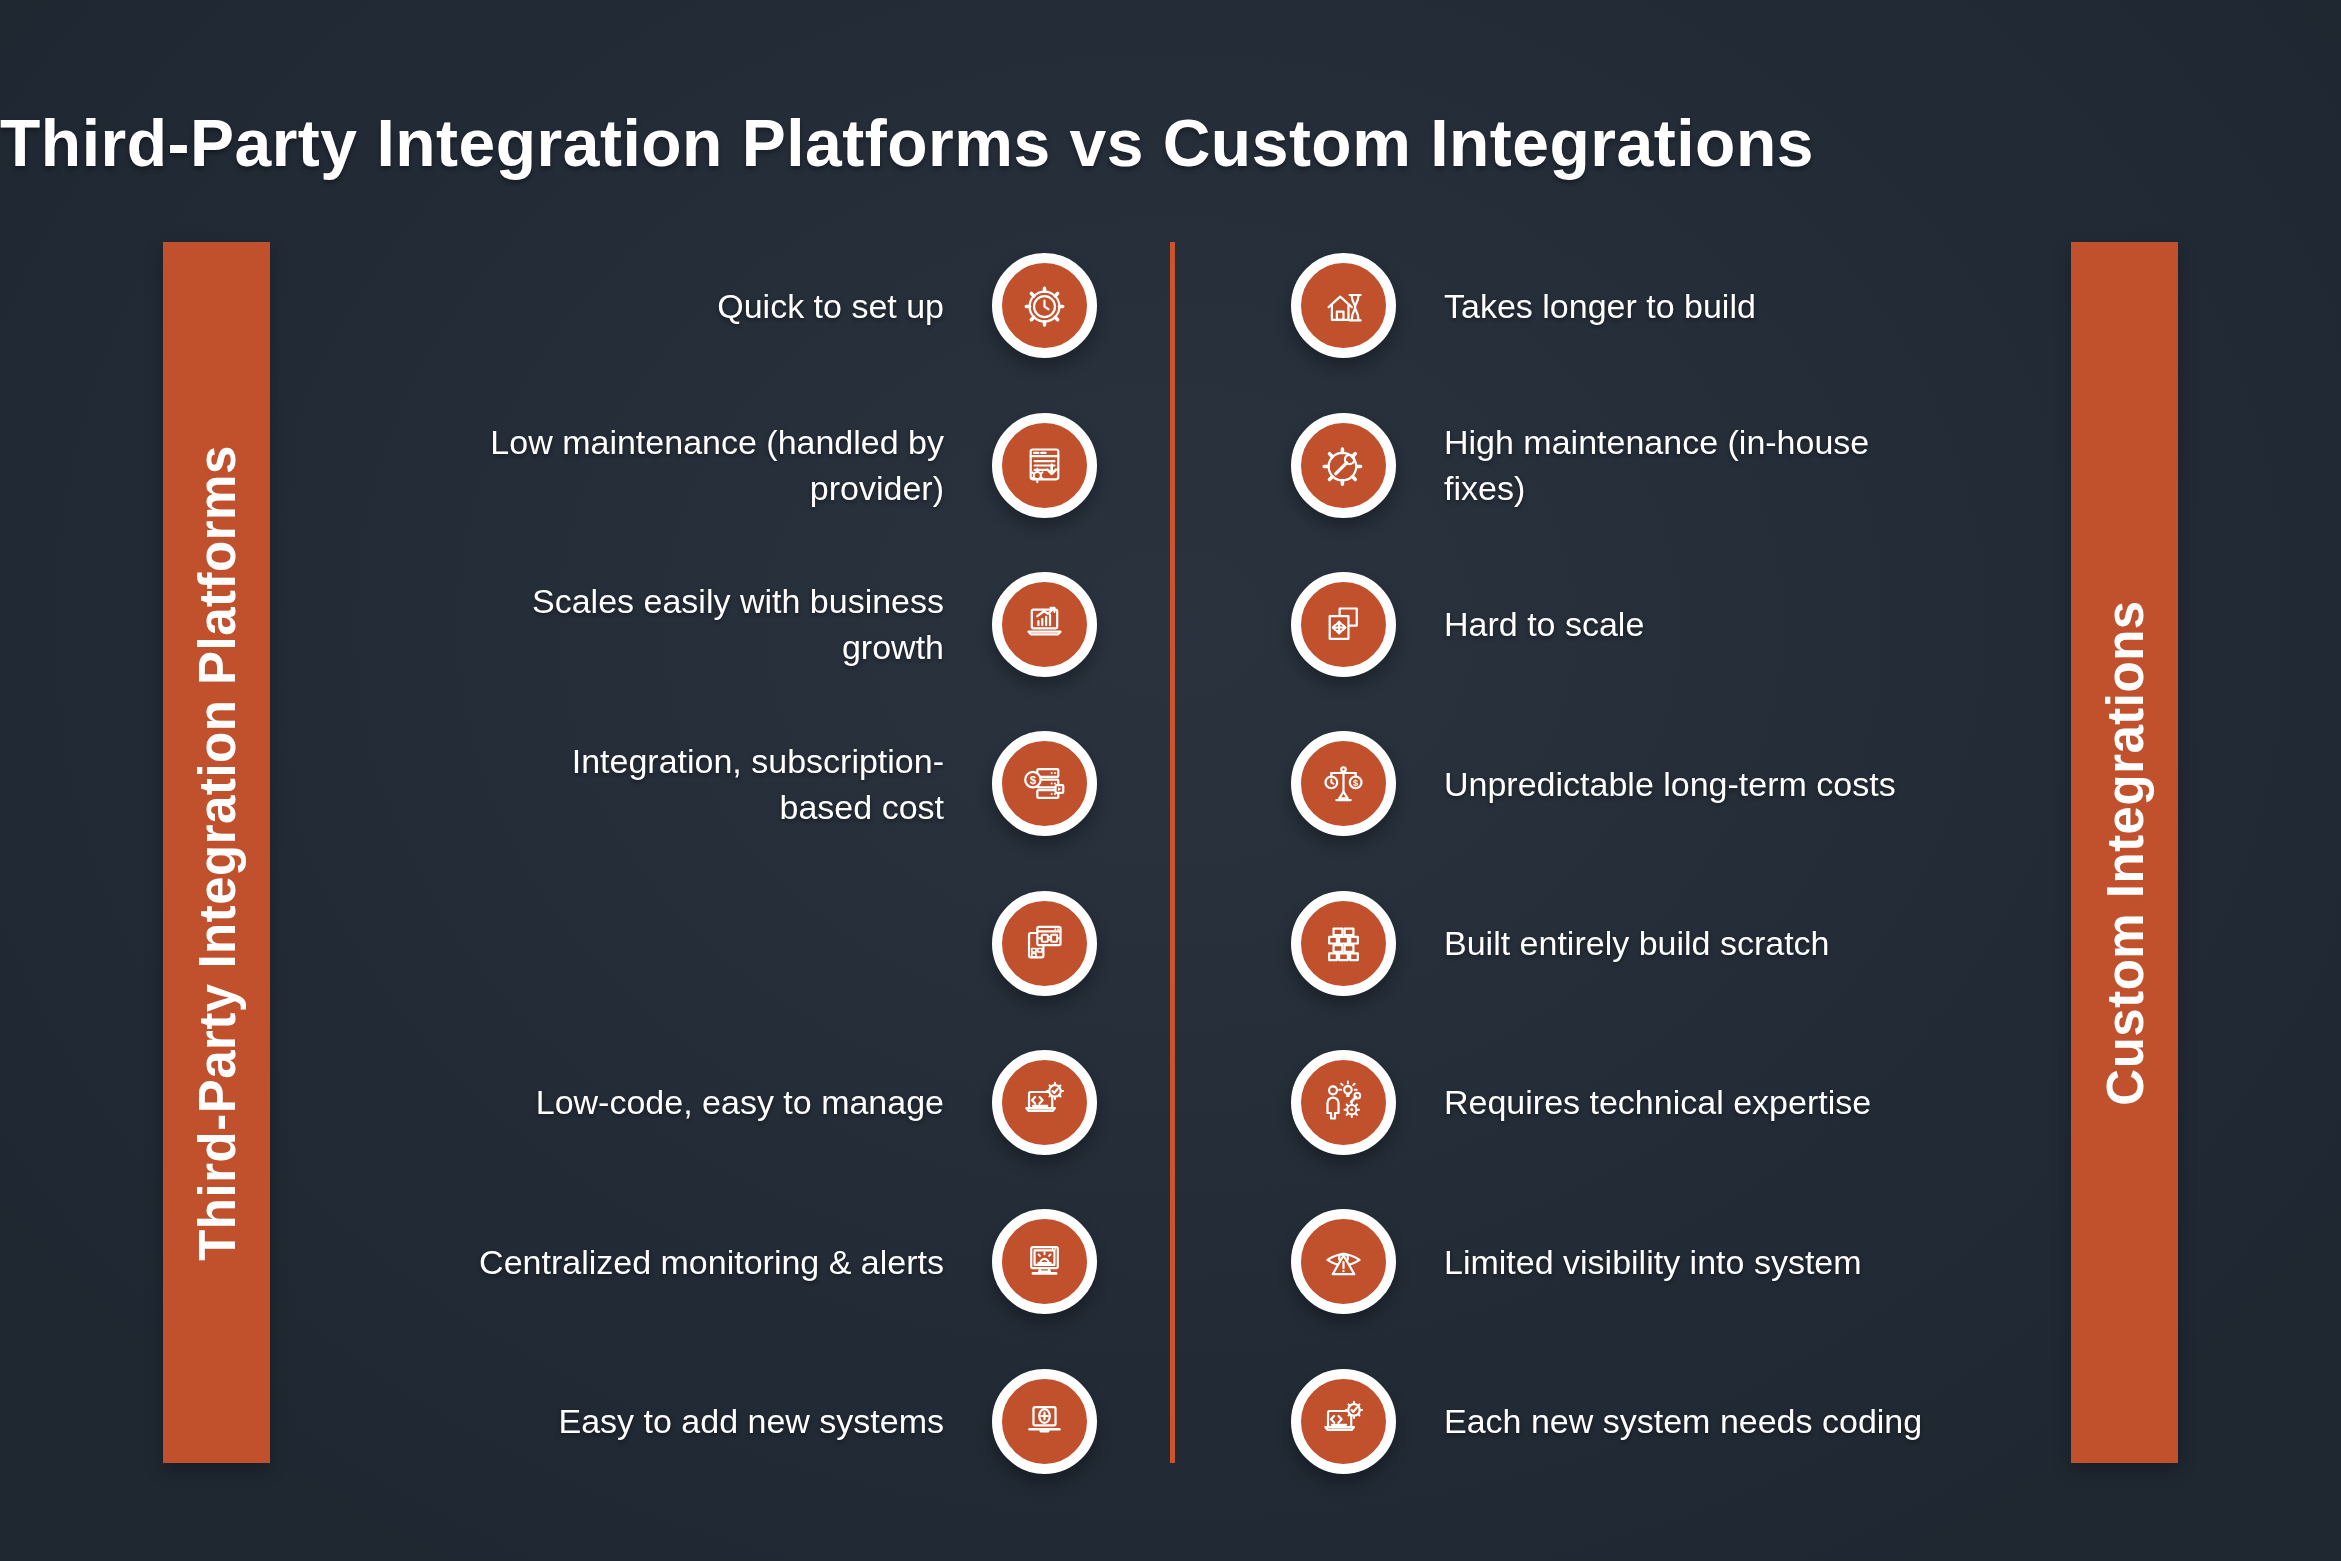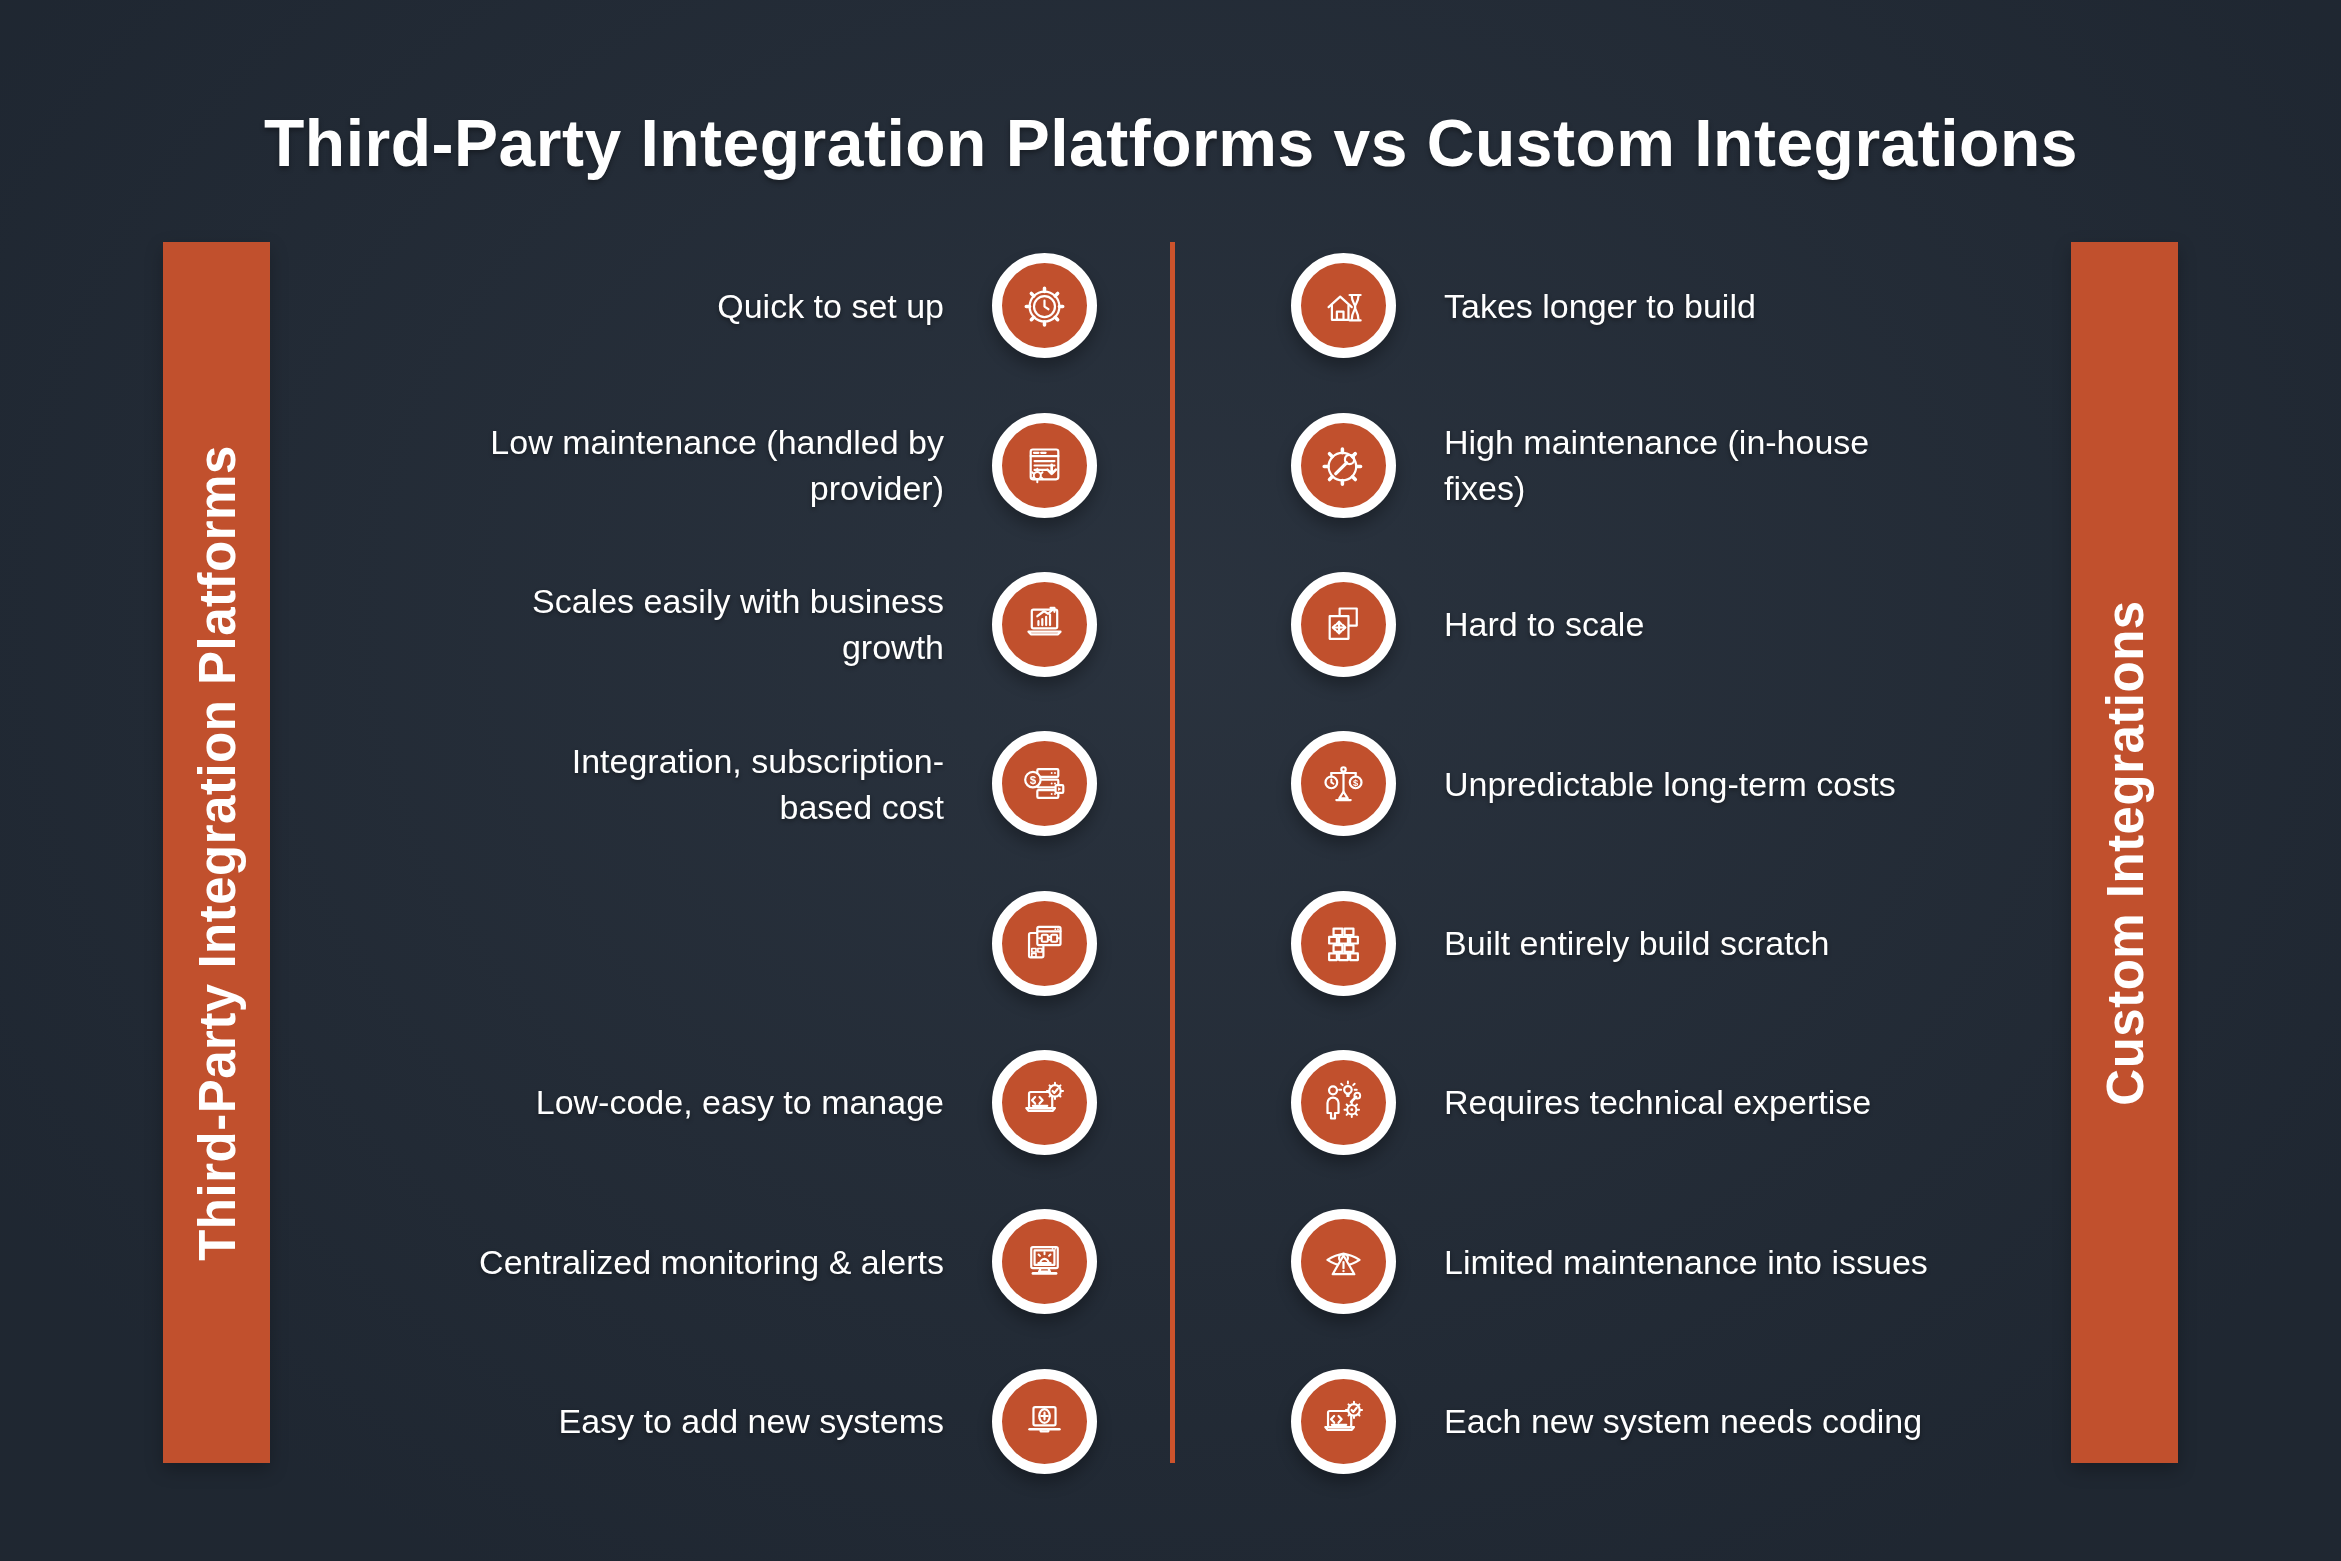--- a/index.html
+++ b/index.html
@@ -8,21 +8,20 @@
     width:2342px;height:1561px;
     background:
       radial-gradient(ellipse at 50% 40%, rgba(255,255,255,0.03), rgba(0,0,0,0.12) 85%),
       #232C38;
     overflow:hidden;
     font-family:"Liberation Sans","DejaVu Sans",sans-serif;
     color:#fff;
   }
   .title{
     position:absolute;top:105px;left:0;right:0;
-    text-align:center;
     font-size:66px;font-weight:bold;letter-spacing:0.5px;
     color:#fff;
     text-shadow:0 2.8px 5.5px rgba(0,0,0,.35);
     white-space:nowrap;
   }
   .banner{
     position:absolute;top:242px;width:107px;height:1221px;
     background:var(--accent,#C1502D);
     box-shadow:0 7.3px 16.5px rgba(0,0,0,.25);
   }
@@ -346,21 +345,21 @@
         <svg viewBox="0 0 48 48" width="53" height="53">
           <g stroke="#fff" fill="none" stroke-width="2" stroke-linecap="round" stroke-linejoin="round">
             <path d="M9.5 22.5Q24 12.5 38.5 22.5Q24 32.5 9.5 22.5Z"></path>
             <circle cx="24" cy="20.8" r="4"></circle>
             <path d="M24 18.5L33.8 35.5H14.2Z" fill="#C1502D"></path>
             <path d="M24 24.5v5.5"></path>
             <circle cx="24" cy="32.7" r="1.1" fill="#fff" stroke="none"></circle>
           </g>
         </svg>
       </div>
-      <div class="label">Limited maintenance into issues</div>
+      <div class="label">Limited visibility into system</div>
     </div>
 
     <div class="row right-row">
       <div class="badge">
         <svg viewBox="0 0 48 48" width="53" height="53">
           <g stroke="#fff" fill="none" stroke-width="2" stroke-linecap="round" stroke-linejoin="round">
             <rect x="10" y="14.5" width="21" height="14.5" rx="1.5"></rect>
             <path d="M15.5 19l-2.8 3 2.8 3M19.5 19l2.8 3-2.8 3M13.5 27h13"></path>
             <path d="M7.5 29h26l-2 2.5h-22z"></path>
             <circle cx="33.5" cy="13.5" r="5.2" fill="#C1502D"></circle>

